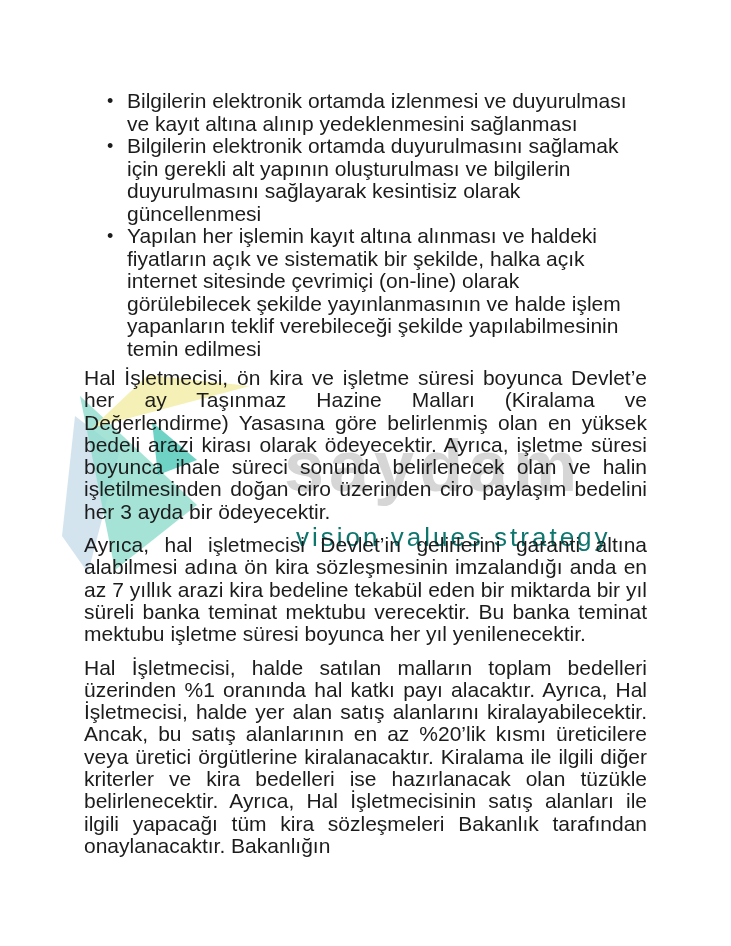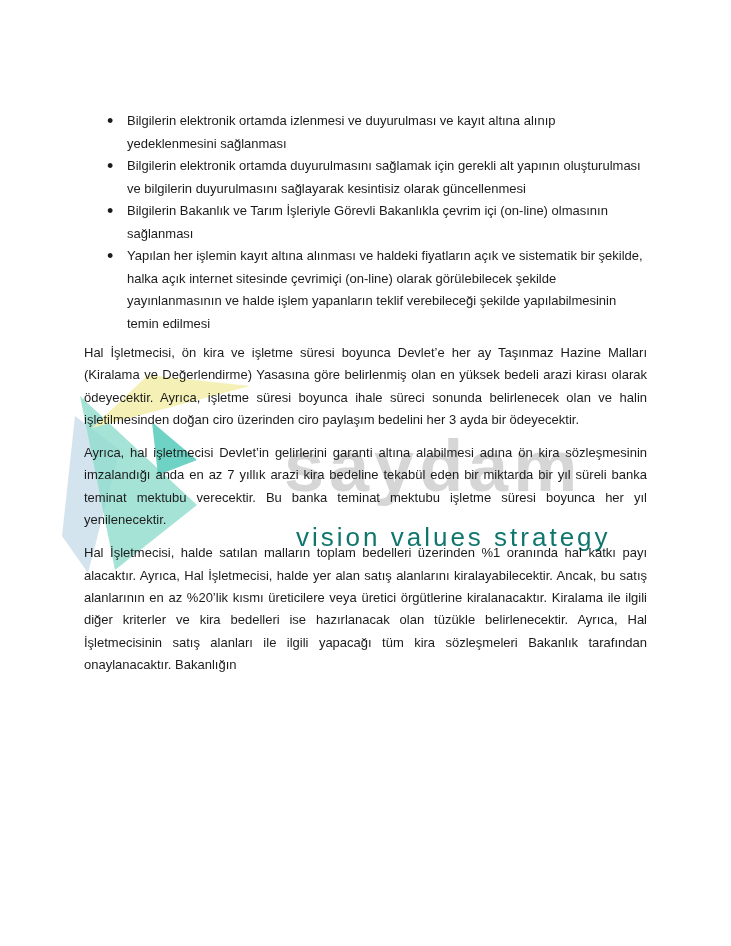--- a/index.html
+++ b/index.html
@@ -47,22 +47,21 @@
   }
 
   
   .content {
     position: absolute;
     left: 84px;
     top: 90px;
     width: 563px;
     z-index: 1;
     color: #1c1c1c;
-    font-size: 13px;
-    margin-top: 20px;
+    font-size: 21px;
   }
   ul.bullets {
     list-style: none;
     margin: 0;
     padding: 0 0 0 43px;
   }
   ul.bullets li {
     position: relative;
     line-height: 22.5px;
     text-align: left;
@@ -96,21 +95,20 @@
       <polygon points="42,60 98,7 200,18" opacity="0.9" fill="#f4eeae"></polygon>
     </svg>
     <div class="wm-brand">saydam</div>
     <div class="wm-tagline">vision values strategy</div>
   </div>
 
   <div class="content">
     <ul class="bullets">
       <li>Bilgilerin elektronik ortamda izlenmesi ve duyurulması ve kayıt altına alınıp yedeklenmesini sağlanması</li>
       <li>Bilgilerin elektronik ortamda duyurulmasını sağlamak için gerekli alt yapının oluşturulması ve bilgilerin duyurulmasını sağlayarak kesintisiz olarak güncellenmesi</li>
-      <li>Bilgilerin Bakanlık ve Tarım İşleriyle Görevli Bakanlıkla çevrim içi (on-line) olmasının sağlanması</li>
       <li>Yapılan her işlemin kayıt altına alınması ve haldeki  fiyatların açık ve sistematik bir şekilde, halka açık internet sitesinde çevrimiçi (on-line) olarak görülebilecek şekilde yayınlanmasının ve halde işlem yapanların teklif verebileceği şekilde yapılabilmesinin temin edilmesi</li>
     </ul>
     <p>Hal İşletmecisi, ön kira ve işletme süresi boyunca Devlet’e her ay Taşınmaz Hazine Malları (Kiralama ve Değerlendirme) Yasasına göre belirlenmiş olan en yüksek bedeli arazi kirası olarak ödeyecektir. Ayrıca, işletme süresi boyunca ihale süreci sonunda belirlenecek olan ve halin işletilmesinden doğan ciro üzerinden ciro paylaşım bedelini her 3 ayda bir ödeyecektir.</p>
     <p>Ayrıca, hal işletmecisi Devlet’in gelirlerini garanti altına alabilmesi adına ön kira sözleşmesinin imzalandığı anda en az 7 yıllık arazi kira bedeline tekabül eden bir miktarda bir yıl süreli banka teminat mektubu verecektir. Bu banka teminat mektubu işletme süresi boyunca her yıl yenilenecektir.</p>
     <p>Hal İşletmecisi, halde satılan malların toplam bedelleri üzerinden %1 oranında hal katkı payı alacaktır. Ayrıca, Hal İşletmecisi, halde yer alan satış alanlarını kiralayabilecektir. Ancak, bu satış alanlarının en az %20’lik kısmı üreticilere veya üretici örgütlerine kiralanacaktır. Kiralama ile ilgili diğer kriterler ve kira bedelleri ise hazırlanacak olan tüzükle belirlenecektir. Ayrıca, Hal İşletmecisinin satış alanları ile ilgili yapacağı tüm kira sözleşmeleri Bakanlık tarafından onaylanacaktır. Bakanlığın</p>
   </div>
 
 </div>
 
 </body></html>

